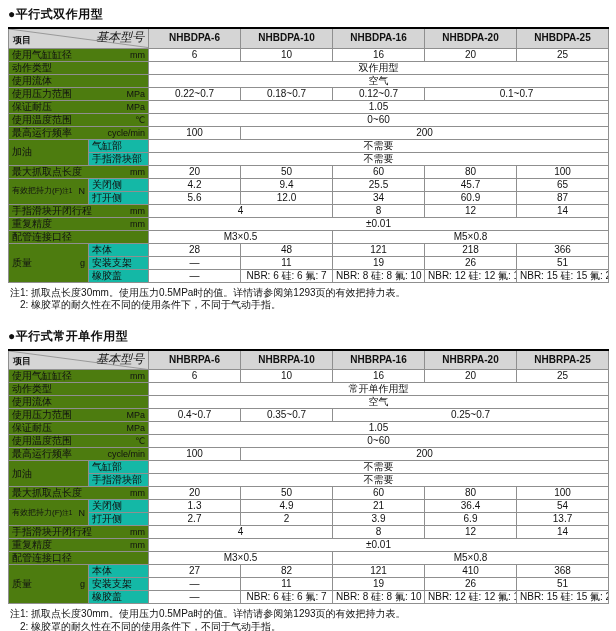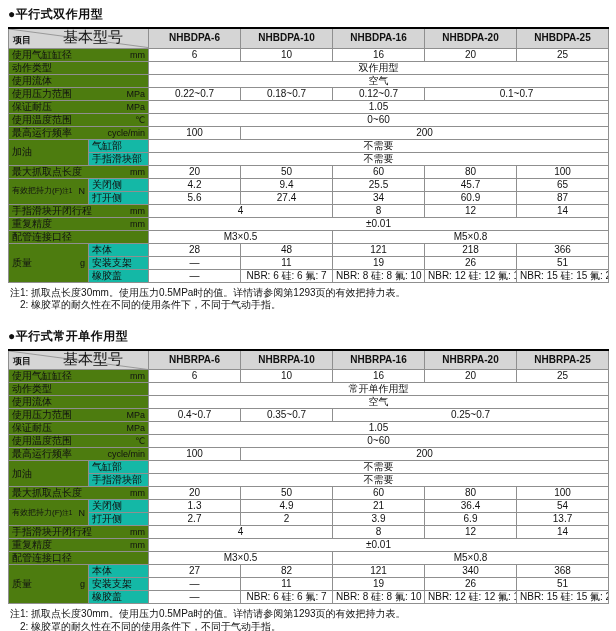--- a/index.html
+++ b/index.html
@@ -9,21 +9,21 @@
   .sec { width:600px; }
   .sec + .sec { margin-top:16px; }
   .sec-title { font-size:12px; font-weight:bold; margin:0 0 4px 0; letter-spacing:0.5px; }
   table.spec { border-collapse:collapse; width:600px; table-layout:fixed;
                border:1px solid #666; border-top:2px solid #000; }
   table.spec td { border:1px solid #8f8f8f; font-size:10px; height:12px;
                   padding:0 3px; line-height:12px; overflow:hidden; white-space:nowrap; }
   tr.hdr td { height:20px; background:#d5d5d5; font-weight:bold; text-align:center; font-size:10px; }
   td.corner { position:relative; padding:0; }
   .corner svg { position:absolute; left:0; top:0; width:100%; height:100%; }
-  .c-top { position:absolute; top:2px; right:25px; font-size:15px; font-weight:normal; }
+  .c-top { position:absolute; top:2px; right:4px; font-size:12px; font-weight:normal;font-style:italic; }
   .c-bot { position:absolute; bottom:2px; left:4px; font-size:9px; font-weight:bold; }
   td.lbl { background:#4d7c0f; text-align:right; }
   td.sub { background:#14b8a6; text-align:left; }
   td.d { background:#ffffff; text-align:center; }
   .lw { display:flex; justify-content:space-between; align-items:center; width:100%; }
   .unit { font-size:9px; margin-left:2px; }
   .s8 { font-size:8px !important; }
   .sup { font-size:6.5px; vertical-align:top; }
   td.cap { font-size:8px; padding:0 1px; }
   .notes { font-size:10px; line-height:1.25; margin:4px 0 0 2px; color:#111; }
@@ -166,21 +166,21 @@
         <td class="sub">关闭侧</td>
         <td class="d">4.2</td>
         <td class="d">9.4</td>
         <td class="d">25.5</td>
         <td class="d">45.7</td>
         <td class="d">65</td>
       </tr>
       <tr>
         <td class="sub">打开侧</td>
         <td class="d">5.6</td>
-        <td class="d">27.4</td>
+        <td class="d">12.0</td>
         <td class="d">34</td>
         <td class="d">60.9</td>
         <td class="d">87</td>
       </tr>
       <tr>
         <td class="lbl" colspan="2">
               <div class="lw">
                 <span>手指滑块开闭行程</span>
                 <span class="unit">mm</span>
               </div>
@@ -423,21 +423,21 @@
         <td class="lbl" rowspan="3">
               <div class="lw">
                 <span>质量</span>
                 <span class="unit">g</span>
               </div>
             </td>
         <td class="sub">本体</td>
         <td class="d">27</td>
         <td class="d">82</td>
         <td class="d">121</td>
-        <td class="d">340</td>
+        <td class="d">410</td>
         <td class="d">368</td>
       </tr>
       <tr>
         <td class="sub">安装支架</td>
         <td class="d">—</td>
         <td class="d">11</td>
         <td class="d">19</td>
         <td class="d">26</td>
         <td class="d">51</td>
       </tr>

